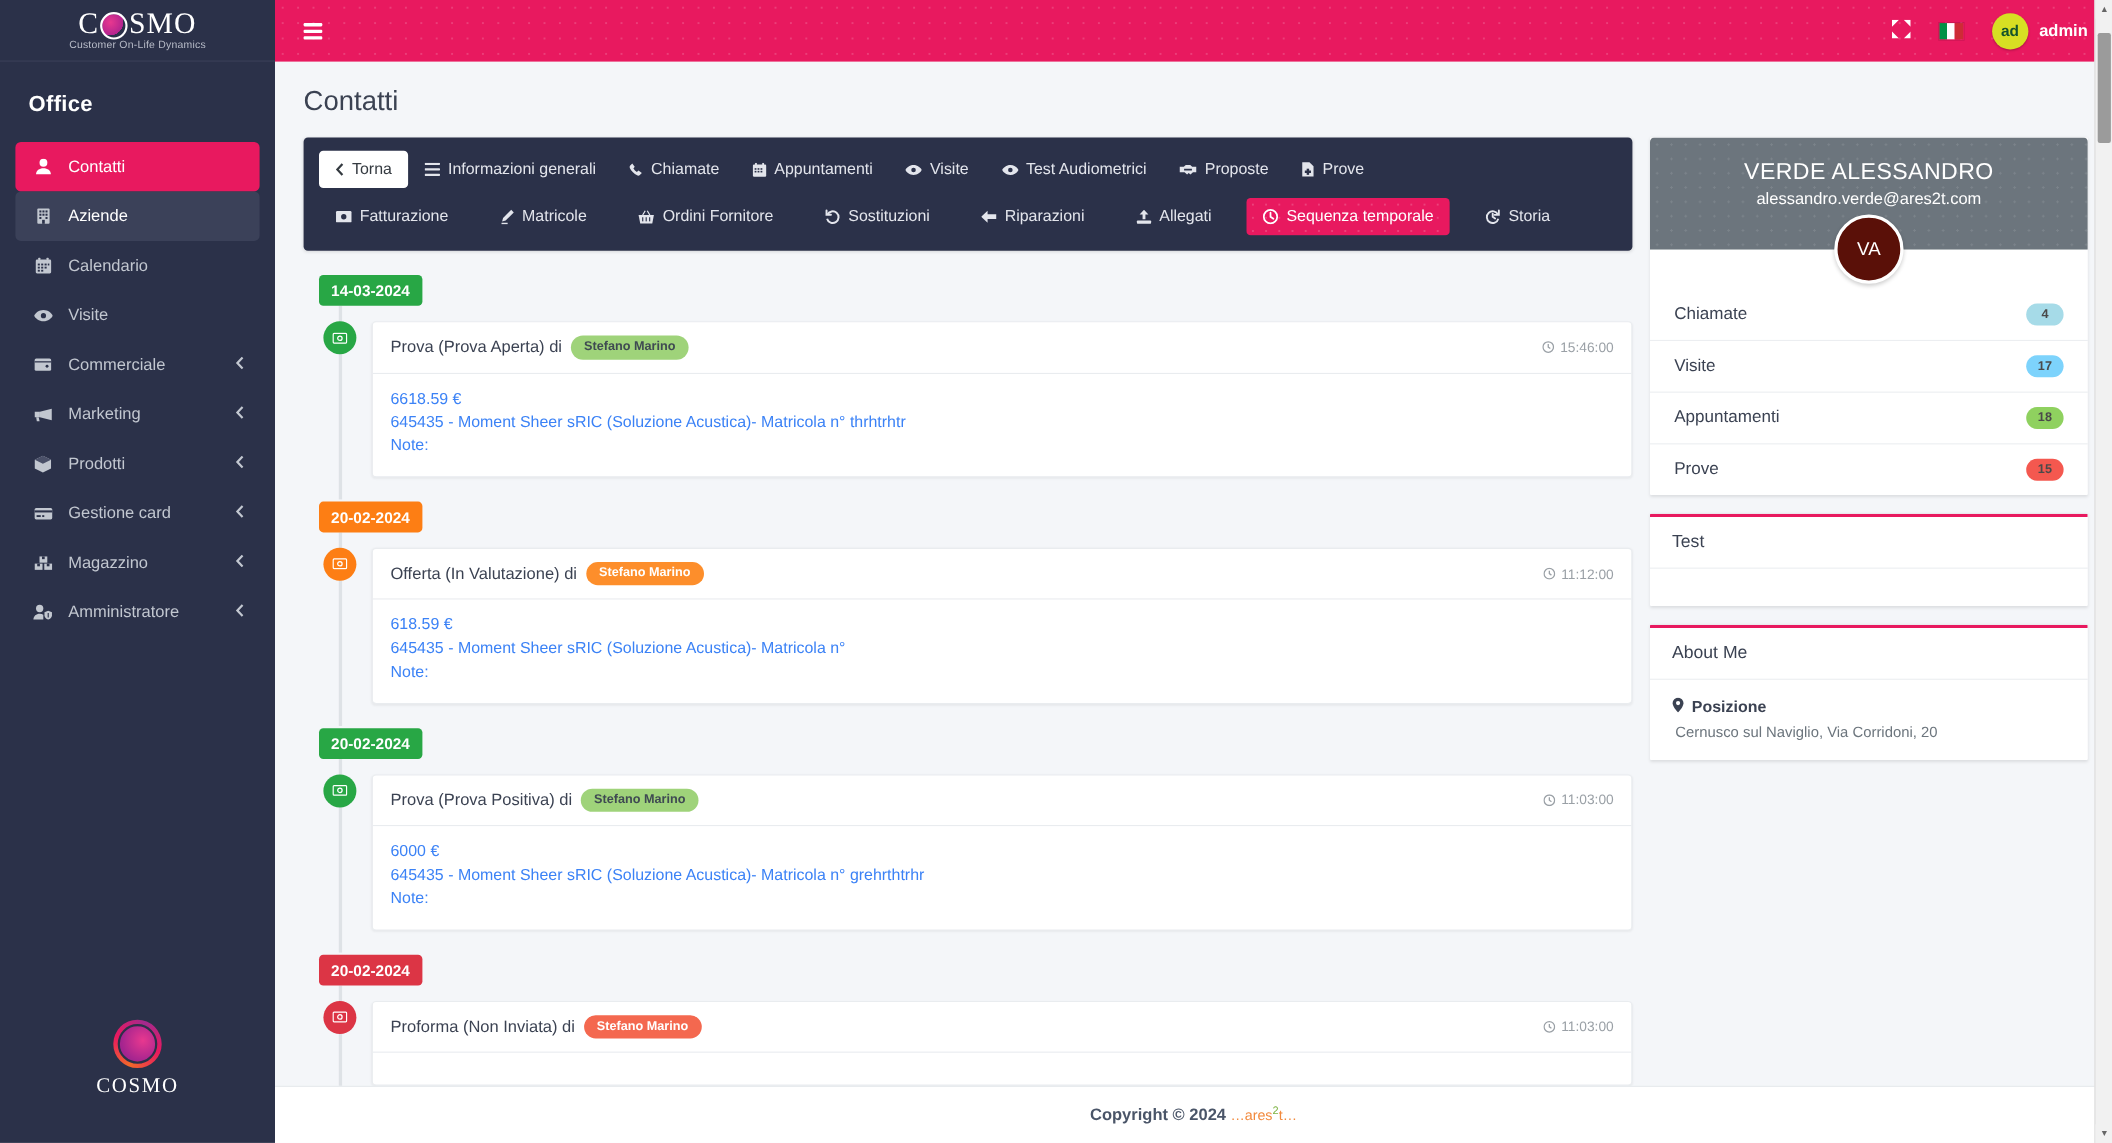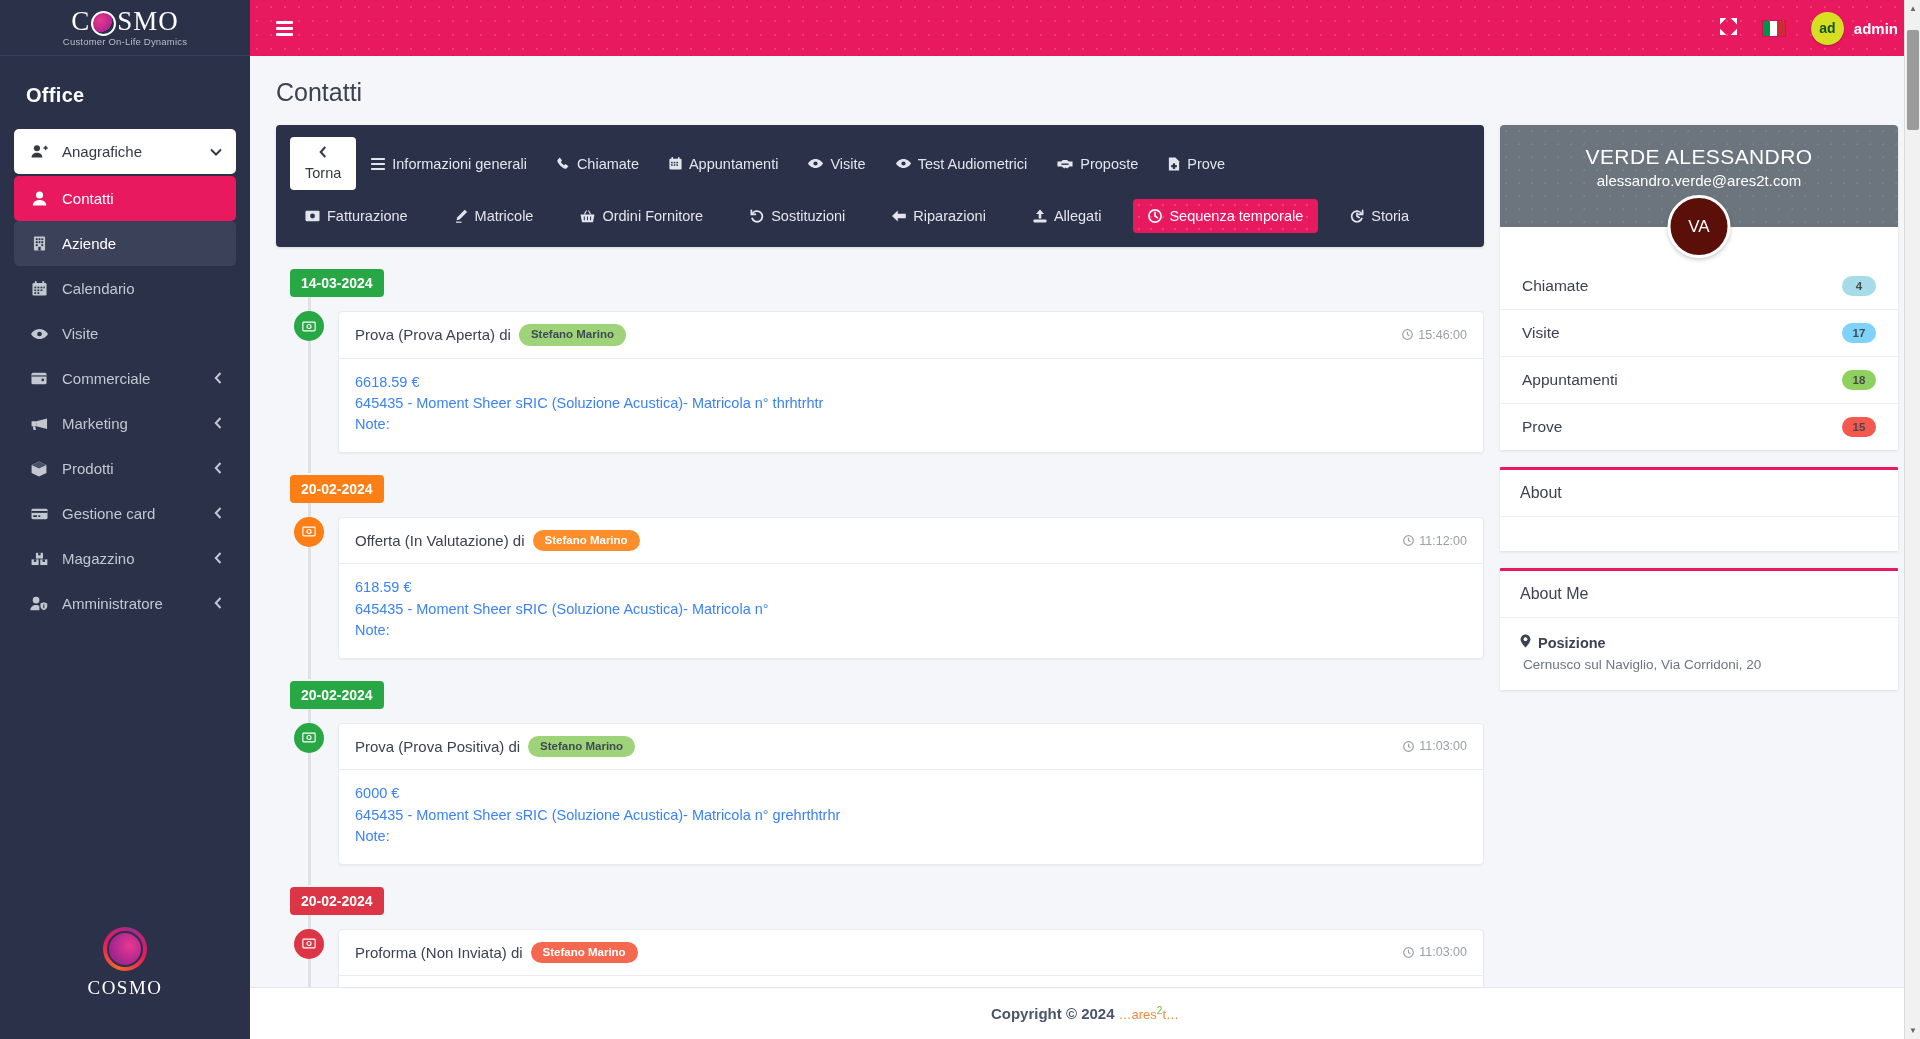--- a/index.html
+++ b/index.html
@@ -130,21 +130,21 @@
     background: #2b3149; border-radius: 4px; padding: 12px 14px 14px 14px;
     box-shadow: 0 1px 3px rgba(0,0,0,.12);
   }
   .tab-row { display: flex; flex-wrap: wrap; align-items: center; gap: 0px; }
   .tab-row + .tab-row { margin-top: 9px; gap: 17px; }
   .tab {
     display: inline-flex; align-items: center; gap: 7px;
     color: #e3e5ec; font-size: 14.5px;
     padding: 9px 15px; border-radius: 4px; cursor: pointer; white-space: nowrap;
   }
-  .tab.light { background: #ffffff; color: #343a40; font-weight: normal; flex-direction: column; }
+  .tab.light { background: #ffffff; color: #343a40; font-weight: normal; }
   .tab.active-pink {
     background: #e8195f; color: #ffffff;
     background-image: radial-gradient(rgba(255,255,255,.18) 1px, transparent 1px);
     background-size: 12px 12px;
   }
   .tab svg { flex: none; }
 
   
   .timeline { position: relative; padding: 22px 0 0 0; margin-left: 14px; }
   .tl-date {
@@ -258,36 +258,20 @@
           <span>SMO</span>
       </div>
       <div class="brand-sub">Customer On-Life Dynamics</div>
     </div>
 
     <div class="office-title">Office</div>
 
     <nav class="nav">
       <div class="nav-wrap">
 
-        <div class="nav-item dropdown-head">
-          <span class="ico">
-            <svg width="17" height="15" viewBox="0 0 20 16" fill="currentColor">
-                <circle cx="7" cy="4.2" r="3.6"></circle>
-                <path d="M0.6 15c0-3.4 2.9-5.6 6.4-5.6s6.4 2.2 6.4 5.6z"></path>
-                <rect x="14.6" y="3" width="5.2" height="1.7" rx="0.5"></rect>
-                <rect x="16.35" y="1.25" width="1.7" height="5.2" rx="0.5"></rect>
-              </svg>
-          </span>
-          <span class="lbl">Anagrafiche</span>
-          <span class="arrow">
-            <svg width="12" height="8" viewBox="0 0 12 8" fill="none" stroke="currentColor" stroke-width="2">
-                <path d="M1 1.5 L6 6.5 L11 1.5"></path>
-              </svg>
-          </span>
-        </div>
 
         <div class="nav-sub">
           <div class="nav-item active">
             <span class="ico">
               <svg width="15" height="15" viewBox="0 0 16 16" fill="currentColor">
                   <circle cx="8" cy="4.2" r="3.8"></circle>
                   <path d="M0.8 15.4c0-3.6 3.2-5.8 7.2-5.8s7.2 2.2 7.2 5.8z"></path>
                 </svg>
             </span>
             <span class="lbl">Contatti</span>
@@ -796,21 +780,21 @@
                   <span class="badge-count" style="background:#8fd15f">18</span>
                 </div>
                 <div class="rc-stat">
                   <span>Prove</span>
                   <span class="badge-count" style="background:#f4584f">15</span>
                 </div>
               </div>
             </div>
 
             <div class="rc-card topbar">
-              <div class="rc-card-head">About</div>
+              <div class="rc-card-head">Test</div>
               <div class="rc-card-body"></div>
             </div>
 
             <div class="rc-card topbar">
               <div class="rc-card-head">About Me</div>
               <div class="rc-card-body">
                 <div class="pos-label">
                   <span>
                     <svg width="11" height="14" viewBox="0 0 11 14" fill="currentColor">
                         <path d="M5.5 0.4C2.8.4.6 2.6.6 5.3c0 3.6 4.9 8.3 4.9 8.3s4.9-4.7 4.9-8.3C10.4 2.6 8.2.4 5.5.4z"></path>

